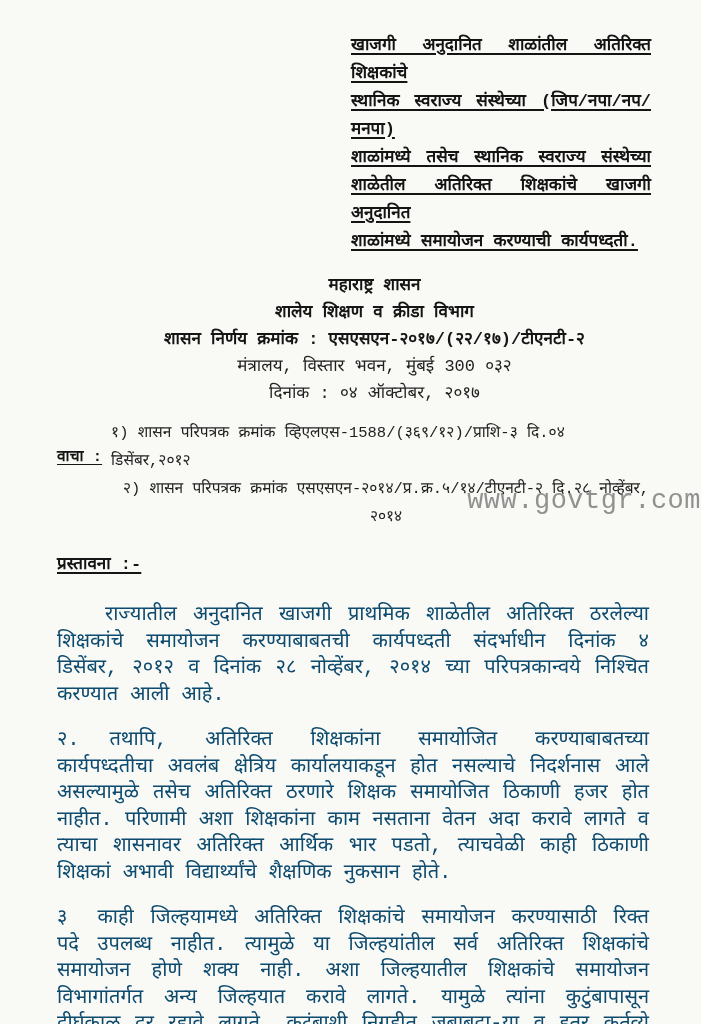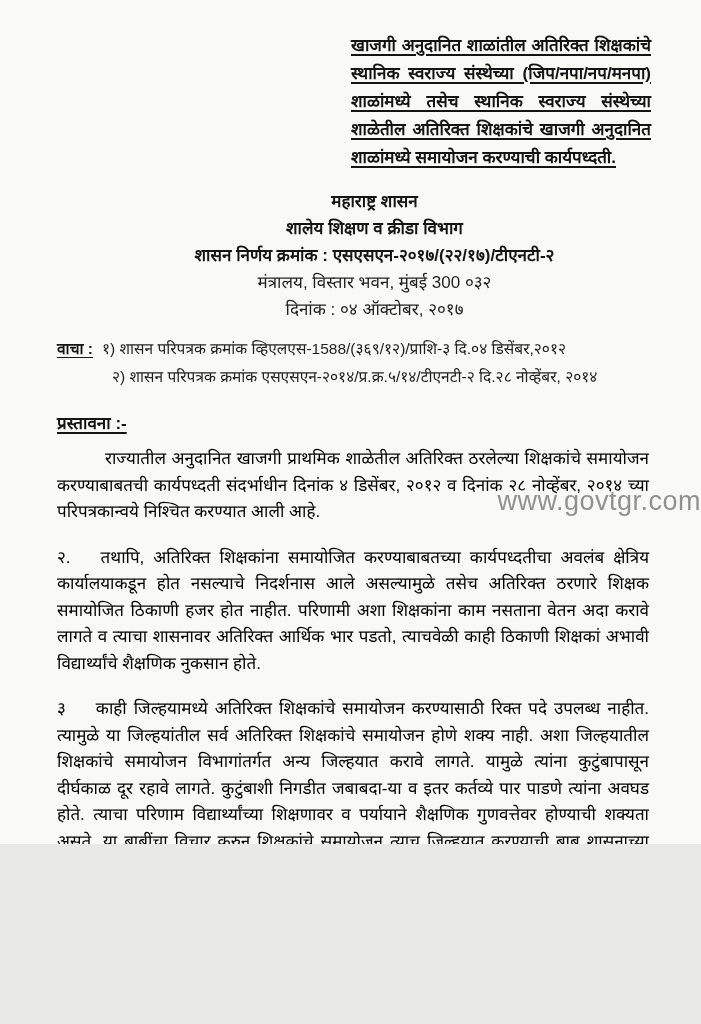--- a/index.html
+++ b/index.html
@@ -3,25 +3,25 @@
 <meta charset="utf-8">
 <style>
   html, body {
     margin: 0;
     padding: 0;
     background: #e9e9e7;
   }
   .page {
     position: relative;
     width: 701px;
-    height: 844px;
+    height: 1024px;
     margin: 0 auto;
     background: #f9f9f6;
     color: #1f1f1f;
-    font-family: Liberation Sans, sans-serif;
+    font-family: Liberation Mono, monospace;
     overflow: hidden;
     box-sizing: border-box;
   }
 
   
   .subject {
     margin: 32px 50px 0 auto;
     width: 300px;
     font-size: 17px;
     font-weight: bold;
@@ -56,43 +56,44 @@
     font-size: 15.5px;
     line-height: 28px;
   }
   .read-label {
     font-weight: bold;
     text-decoration: underline;
     text-underline-offset: 3px;
     white-space: nowrap;
     margin-right: 9px;
     color: #151515;
+    margin-top: 24px;
   }
   .read-item2 { padding-left: 10px; text-align: center; }
 
   
   .section-heading {
     margin: 20px 50px 0 57px;
     font-size: 17px;
     font-weight: bold;
     color: #151515;
   }
   .underlined {
     text-decoration: underline;
     text-underline-offset: 3px;
     text-decoration-thickness: 1.5px;
   }
 
   
   .para {
-    margin: 12px 52px 0 57px;
-    font-size: 17px;
+    margin: 28px 52px 0 57px;
+    font-size: 20px;
     line-height: 26.5px;
     text-align: justify;
-    color: #000000;
+    color: #0c4a6e;
   }
   .para.first-indent { text-indent: 48px; }
   .para .pnum { margin-right: 30px; }
   .para.gap-top { margin-top: 19px; }
 
   
   .watermark {
     position: absolute;
     top: 486px;
     left: 0;

